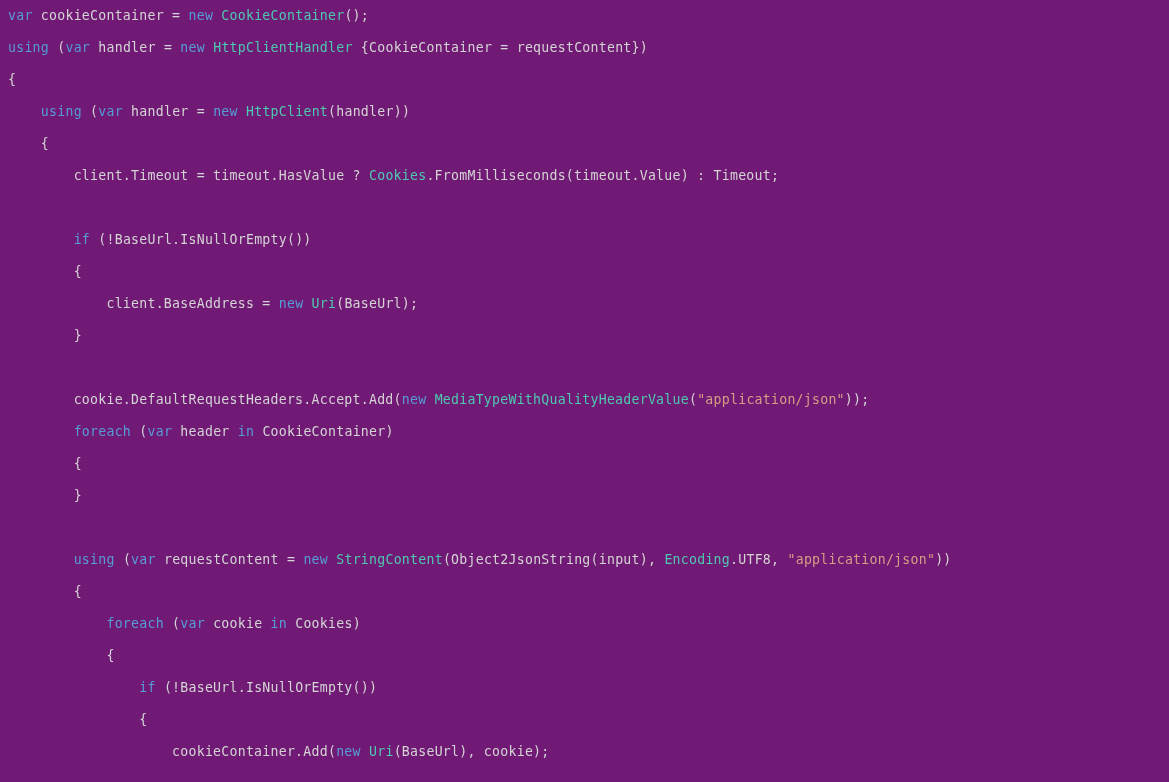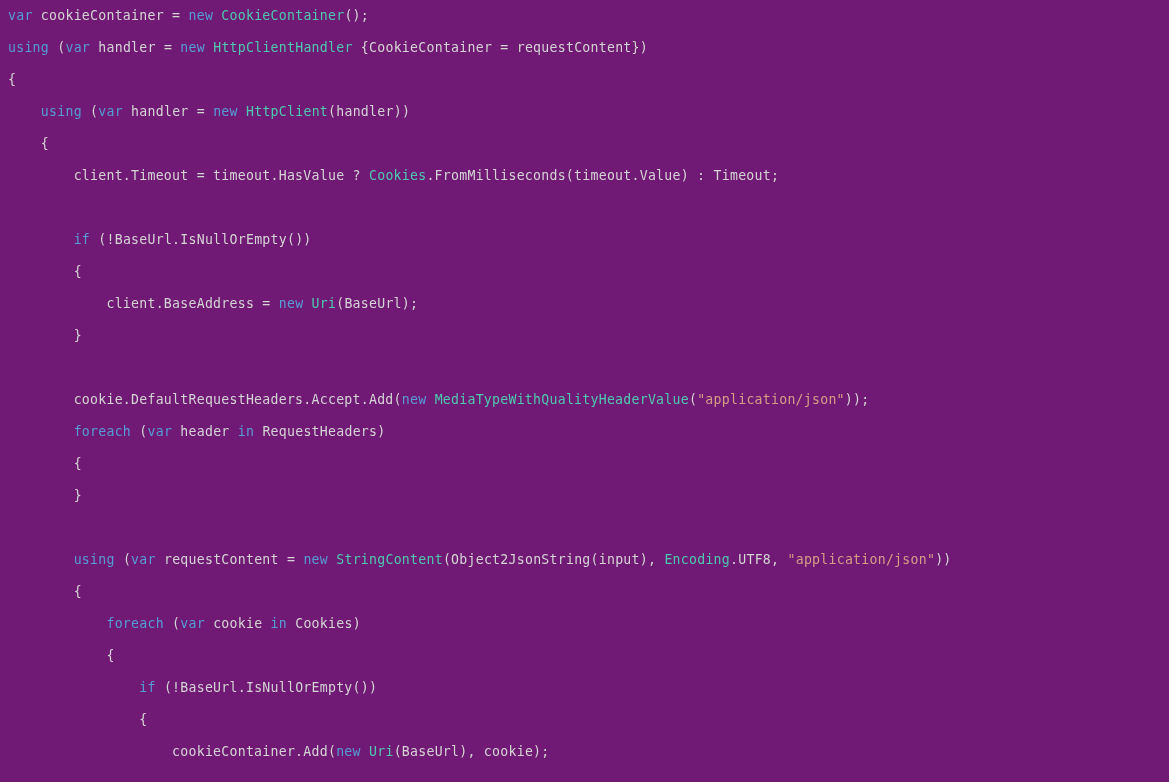--- a/index.html
+++ b/index.html
@@ -48,21 +48,21 @@
     <div class="code-line"><span class="plain">    </span><span class="kw">using</span><span class="plain"> (</span><span class="kw">var</span><span class="plain"> handler = </span><span class="kw">new</span><span class="plain"> </span><span class="type">HttpClient</span><span class="plain">(handler))</span></div>
     <div class="code-line"><span class="plain">    {</span></div>
     <div class="code-line"><span class="plain">        client.Timeout = timeout.HasValue ? </span><span class="type">Cookies</span><span class="plain">.FromMilliseconds(timeout.Value) : Timeout;</span></div>
     <div class="code-line"><span class="plain"></span></div>
     <div class="code-line"><span class="plain">        </span><span class="kw">if</span><span class="plain"> (!BaseUrl.IsNullOrEmpty())</span></div>
     <div class="code-line"><span class="plain">        {</span></div>
     <div class="code-line"><span class="plain">            client.BaseAddress = </span><span class="kw">new</span><span class="plain"> </span><span class="type">Uri</span><span class="plain">(BaseUrl);</span></div>
     <div class="code-line"><span class="plain">        }</span></div>
     <div class="code-line"><span class="plain"></span></div>
     <div class="code-line"><span class="plain">        cookie.DefaultRequestHeaders.Accept.Add(</span><span class="kw">new</span><span class="plain"> </span><span class="type">MediaTypeWithQualityHeaderValue</span><span class="plain">(</span><span class="str">"application/json"</span><span class="plain">));</span></div>
-    <div class="code-line"><span class="plain">        </span><span class="kw">foreach</span><span class="plain"> (</span><span class="kw">var</span><span class="plain"> header </span><span class="kw">in</span><span class="plain"> RequestHeaders)</span></div>
+    <div class="code-line"><span class="plain">        </span><span class="kw">foreach</span><span class="plain"> (</span><span class="kw">var</span><span class="plain"> header </span><span class="kw">in</span><span class="plain"> CookieContainer)</span></div>
     <div class="code-line"><span class="plain">        {</span></div>
     <div class="code-line"><span class="plain">        }</span></div>
     <div class="code-line"><span class="plain"></span></div>
     <div class="code-line"><span class="plain">        </span><span class="kw">using</span><span class="plain"> (</span><span class="kw">var</span><span class="plain"> requestContent = </span><span class="kw">new</span><span class="plain"> </span><span class="type">StringContent</span><span class="plain">(Object2JsonString(input), </span><span class="type">Encoding</span><span class="plain">.UTF8, </span><span class="str">"application/json"</span><span class="plain">))</span></div>
     <div class="code-line"><span class="plain">        {</span></div>
     <div class="code-line"><span class="plain">            </span><span class="kw">foreach</span><span class="plain"> (</span><span class="kw">var</span><span class="plain"> cookie </span><span class="kw">in</span><span class="plain"> Cookies)</span></div>
     <div class="code-line"><span class="plain">            {</span></div>
     <div class="code-line"><span class="plain">                </span><span class="kw">if</span><span class="plain"> (!BaseUrl.IsNullOrEmpty())</span></div>
     <div class="code-line"><span class="plain">                {</span></div>
     <div class="code-line"><span class="plain">                    cookieContainer.Add(</span><span class="kw">new</span><span class="plain"> </span><span class="type">Uri</span><span class="plain">(BaseUrl), cookie);</span></div>

